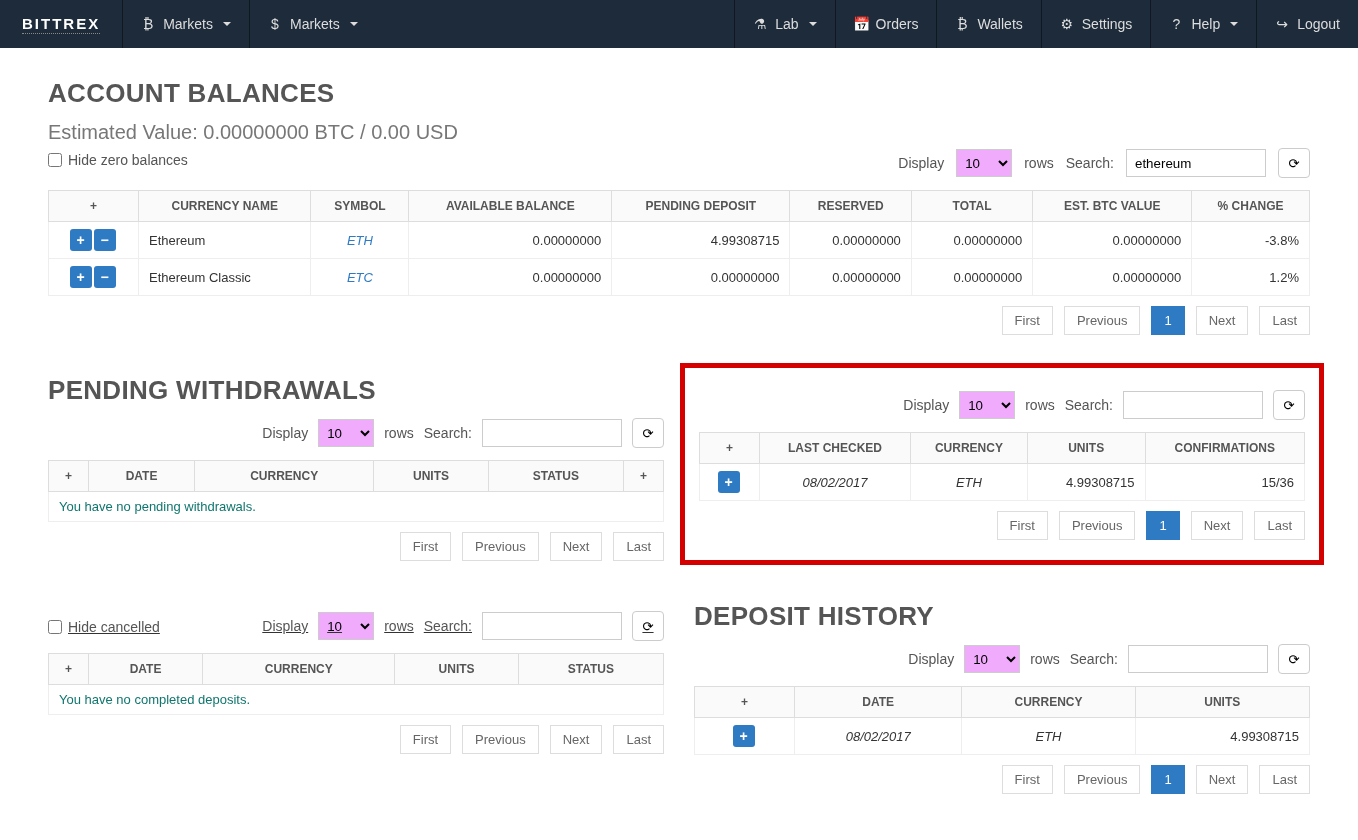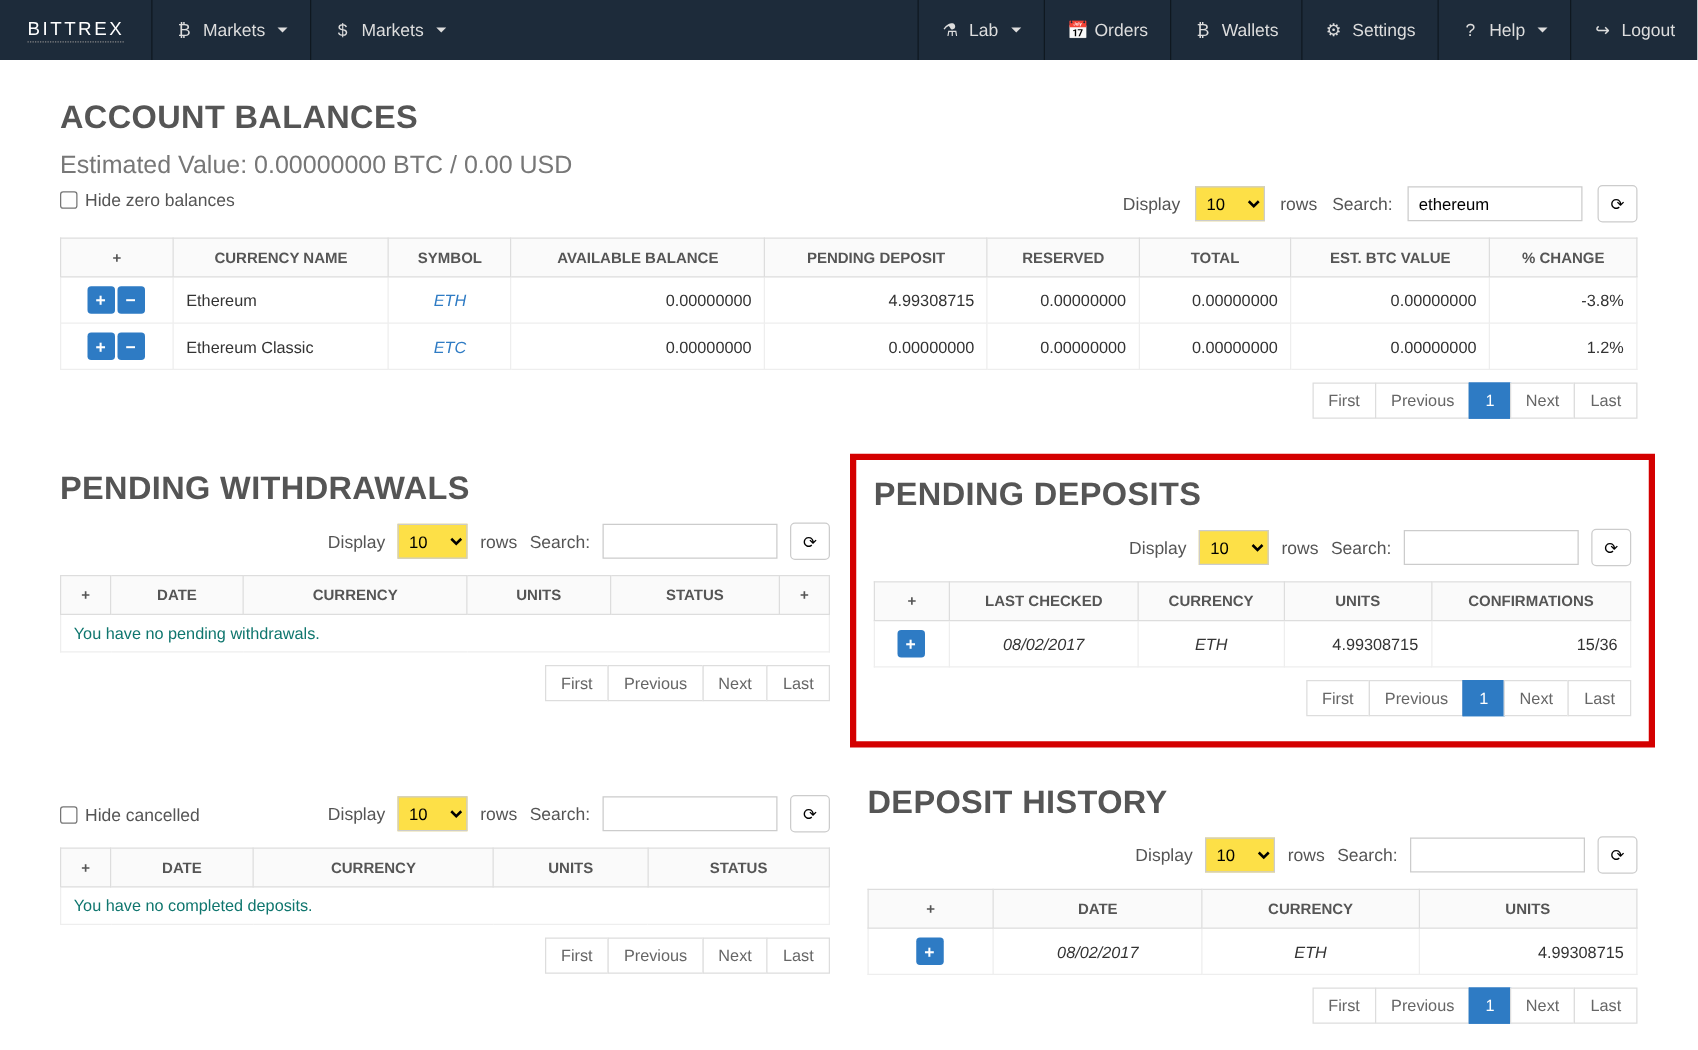--- a/index.html
+++ b/index.html
@@ -1,41 +1,41 @@
 <!DOCTYPE html>
 <html><head>
 <meta charset="utf-8">
 <style>
 *{box-sizing:border-box;margin:0;padding:0;}
 body{font-family:"Helvetica Neue",Helvetica,Arial,sans-serif;font-size:14px;color:#333;background:#fff;width:1358px;}
 .navbar{background:#1d2b3a;height:48px;display:flex;align-items:stretch;color:#ddd;}
-.navbar .brand{padding:0 22px;display:flex;align-items:center;font-weight:normal;letter-spacing:2px;color:#fff;font-size:15px;}
+.navbar .brand{padding:0 22px;display:flex;align-items:center;font-weight:bold;letter-spacing:2px;color:#fff;font-size:15px;}
 .navbar .nav-item{border-left:1px solid #0f1820;padding:0 18px;display:flex;align-items:center;gap:8px;font-size:14px;cursor:pointer;color:#ddd;}
 .navbar .spacer{flex:1;}
 .caret{display:inline-block;width:0;height:0;border-left:4px solid transparent;border-right:4px solid transparent;border-top:4px solid #ddd;margin-left:2px;}
 .icon{display:inline-block;width:14px;text-align:center;}
 .container{padding:30px 48px;}
 .section-title{font-size:26px;font-weight:600;color:#555;margin-bottom:12px;letter-spacing:0.3px;}
 .estimated{color:#777;font-size:20px;margin-bottom:8px;}
 .checkbox-row{display:flex;align-items:center;gap:4px;color:#555;font-size:14px;}
 .checkbox-row input{margin-right:2px;width:14px;height:14px;}
 .controls-bar{display:flex;align-items:center;justify-content:flex-end;gap:12px;margin-top:-20px;margin-bottom:12px;}
 .controls-bar label{color:#555;}
-select.rows-select{height:28px;width:56px;border:1px solid #ccc;background:#fde047;padding:2px 4px;}
+select.rows-select{height:28px;width:56px;border:1px solid #ccc;background:#f0abfc;padding:2px 4px;}
 input.search-input{height:28px;border:1px solid #ccc;padding:2px 8px;width:140px;}
 .btn-refresh{width:32px;height:30px;border:1px solid #ccc;background:#fff;border-radius:4px;cursor:pointer;display:flex;align-items:center;justify-content:center;}
 table.data{width:100%;border-collapse:collapse;border:1px solid #ddd;}
 table.data th{background:#fafafa;border:1px solid #ddd;padding:8px 10px;font-size:12px;font-weight:600;color:#555;text-align:center;}
 table.data td{border:1px solid #eee;padding:7px 10px;font-size:13px;}
 .btn-sq{display:inline-block;width:22px;height:22px;background:#2e7bc4;color:#fff;border-radius:3px;text-align:center;line-height:22px;font-weight:bold;font-size:14px;cursor:pointer;margin-right:2px;}
 .link{color:#2e7bc4;cursor:pointer;}
 .txt-r{text-align:right;}
 .txt-c{text-align:center;font-style:italic;}
 .txt-l{text-align:left;}
-.pagination{display:flex;justify-content:flex-end;gap:0;margin-top:10px;}
+.pagination{display:flex;justify-content:flex-end;gap:12px;margin-top:10px;}
 .pagination .pg{border:1px solid #ddd;padding:6px 12px;font-size:13px;color:#666;cursor:pointer;background:#fff;margin-left:-1px;}
 .pagination .pg.active{background:#2e7bc4;color:#fff;border-color:#2e7bc4;}
 .two-col{display:flex;gap:30px;margin-top:40px;}
 .col{flex:1;}
 .sub-controls{display:flex;align-items:center;justify-content:flex-end;gap:10px;margin:10px 0 12px;}
 .sub-controls label{color:#555;}
 .highlight-box{border:5px solid #d40000;padding:12px 14px 20px;margin:-12px -14px;}
 .empty-row td{color:#0f766e;padding:10px;}
 .plus-cell{text-align:center;}
 .brand-underline{border-bottom:1px dotted #888;padding-bottom:1px;}
@@ -184,21 +184,20 @@
       <div class="pagination">
         <div class="pg">First</div>
         <div class="pg">Previous</div>
         <div class="pg">Next</div>
         <div class="pg">Last</div>
       </div>
     </div>
 
     <div class="col">
       <div class="highlight-box">
-        <h2 class="section-title">PENDING DEPOSITS</h2>
         <div class="sub-controls">
           <label>Display</label>
           <select class="rows-select"><option>10</option></select>
           <label>rows</label>
           <label>Search:</label>
           <input class="search-input" style="">
           <button class="btn-refresh">
               <span>⟳</span>
             </button>
         </div>
@@ -228,21 +227,21 @@
           <div class="pg active">1</div>
           <div class="pg">Next</div>
           <div class="pg">Last</div>
         </div>
       </div>
     </div>
   </div>
 
   <div class="two-col">
     <div class="col">
-      <div style="display:flex;align-items:center;">
+      <div style="display:flex;align-items:center;text-decoration:underline;">
         <div class="checkbox-row" style="flex:0 0 auto;">
           <input type="checkbox" style="">
           <span>Hide cancelled</span>
         </div>
         <div class="sub-controls" style="flex:1;">
           <label>Display</label>
           <select class="rows-select"><option>10</option></select>
           <label>rows</label>
           <label>Search:</label>
           <input class="search-input" style="">

